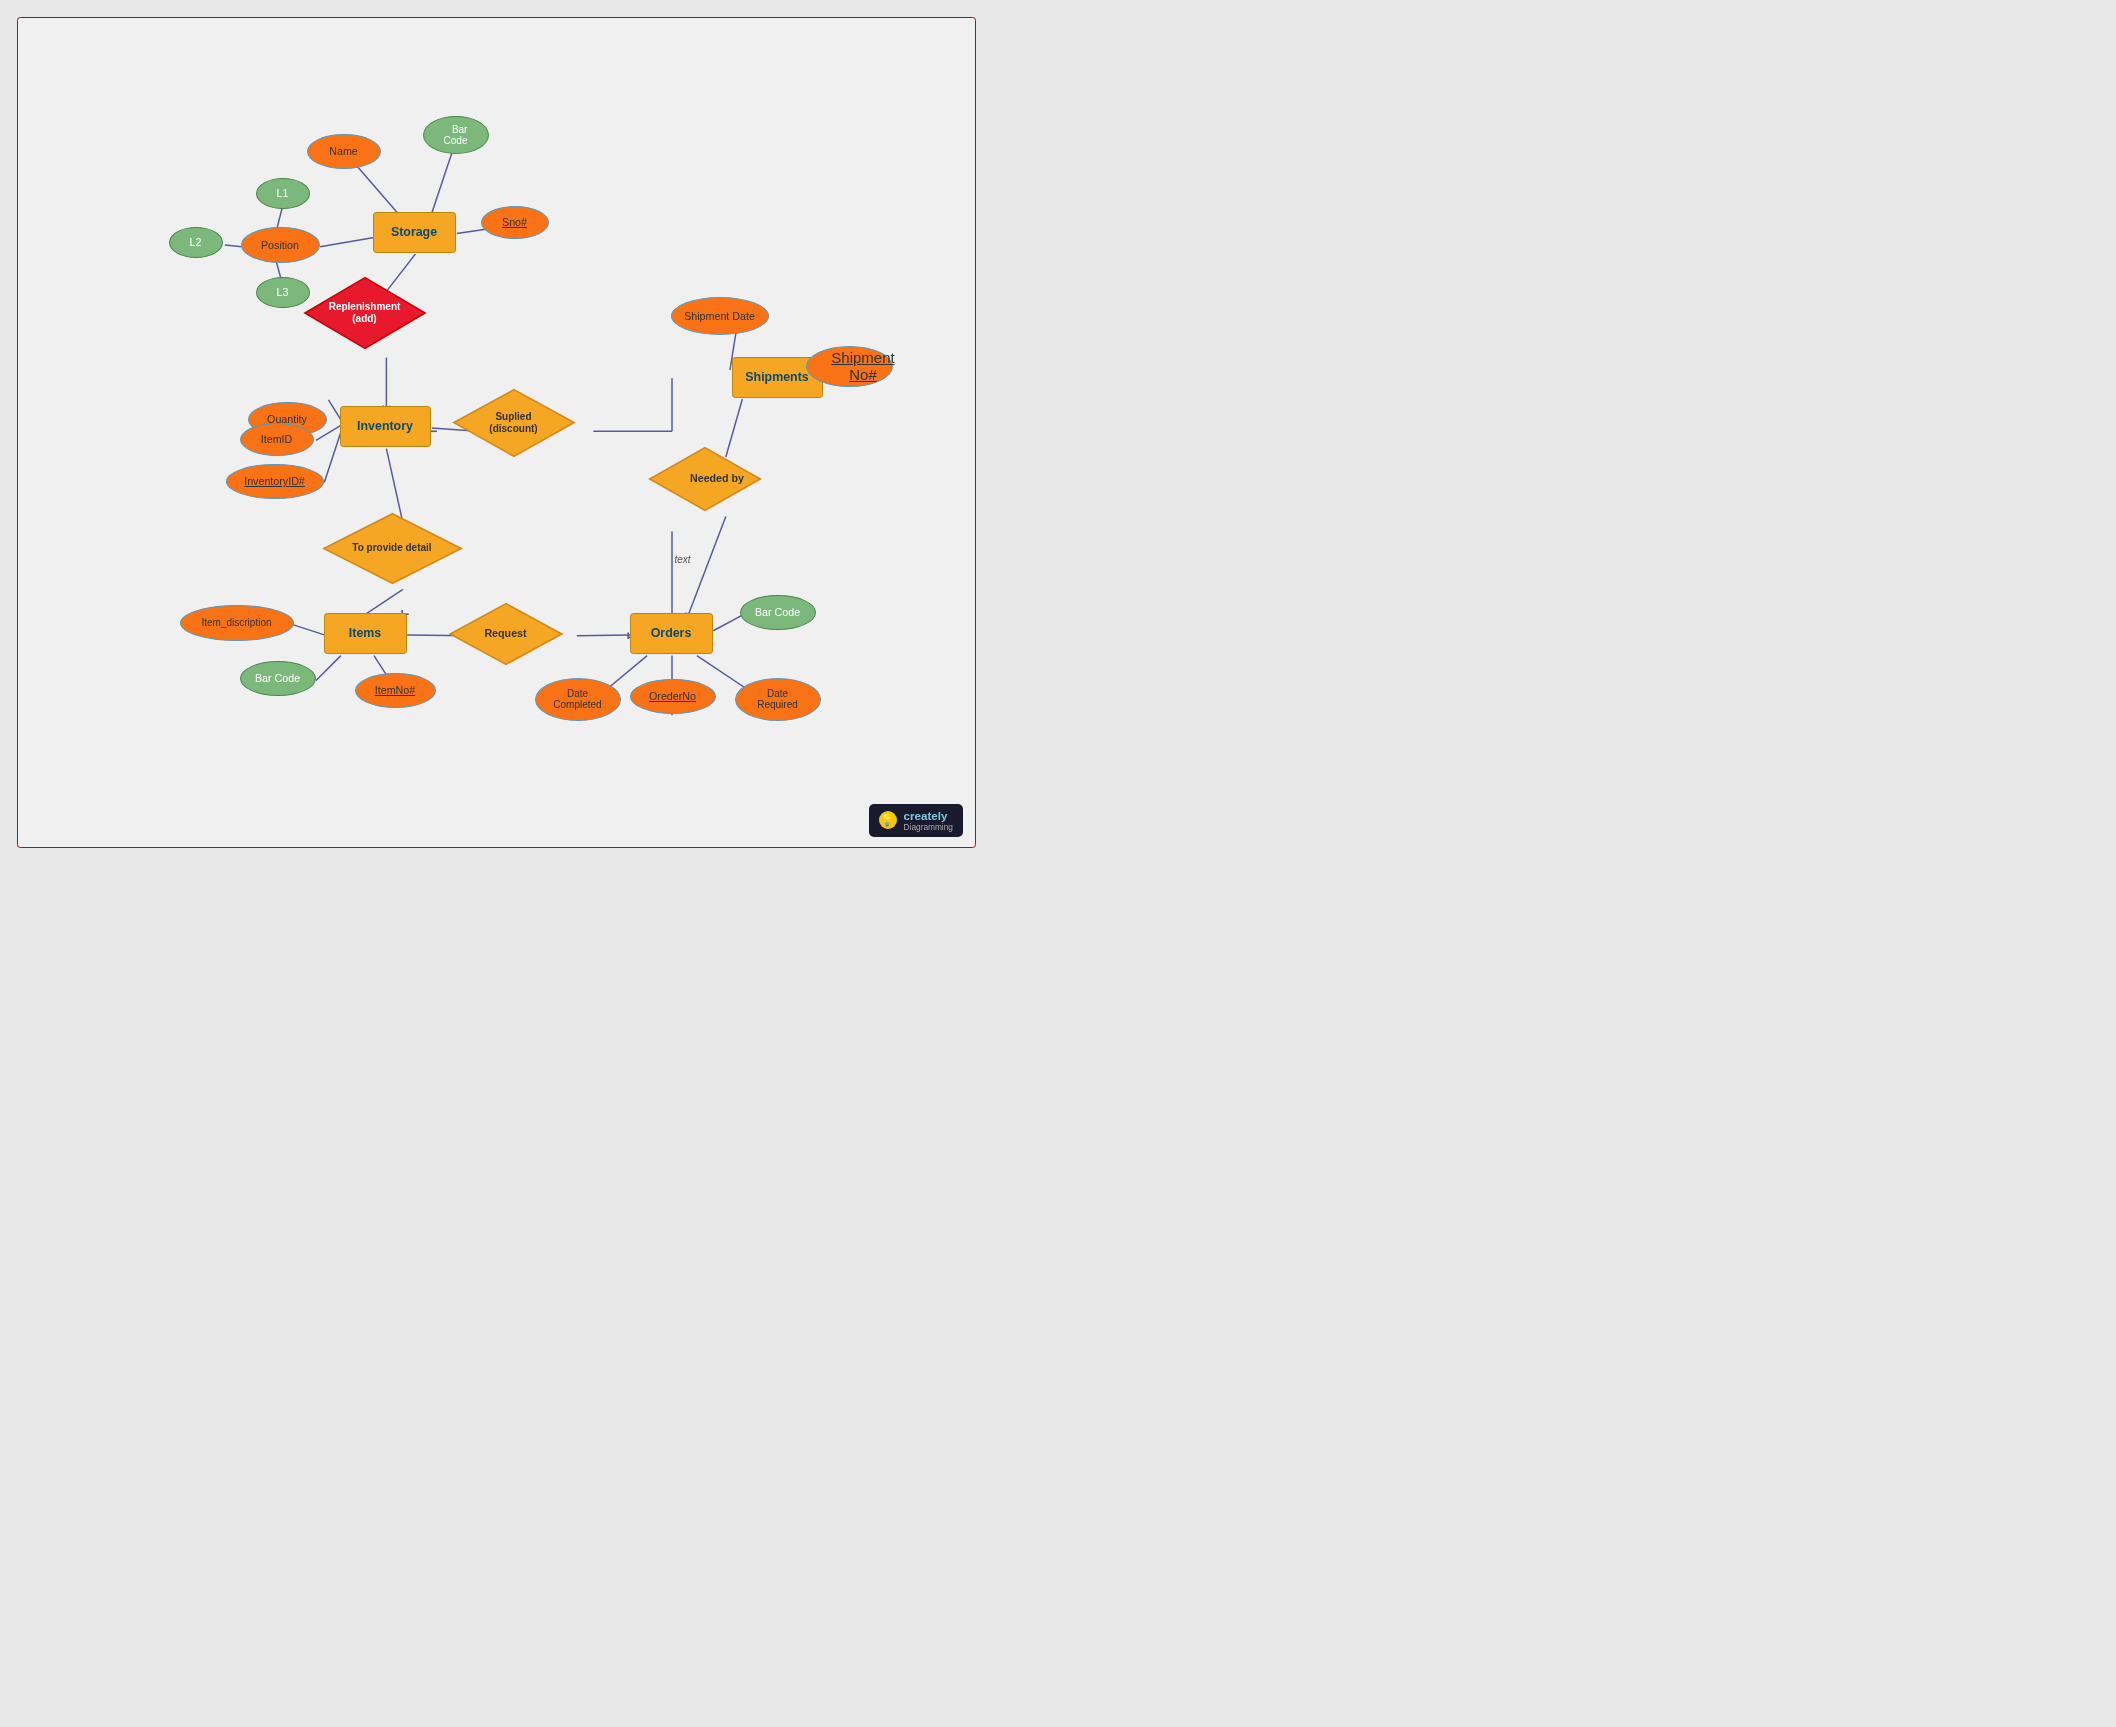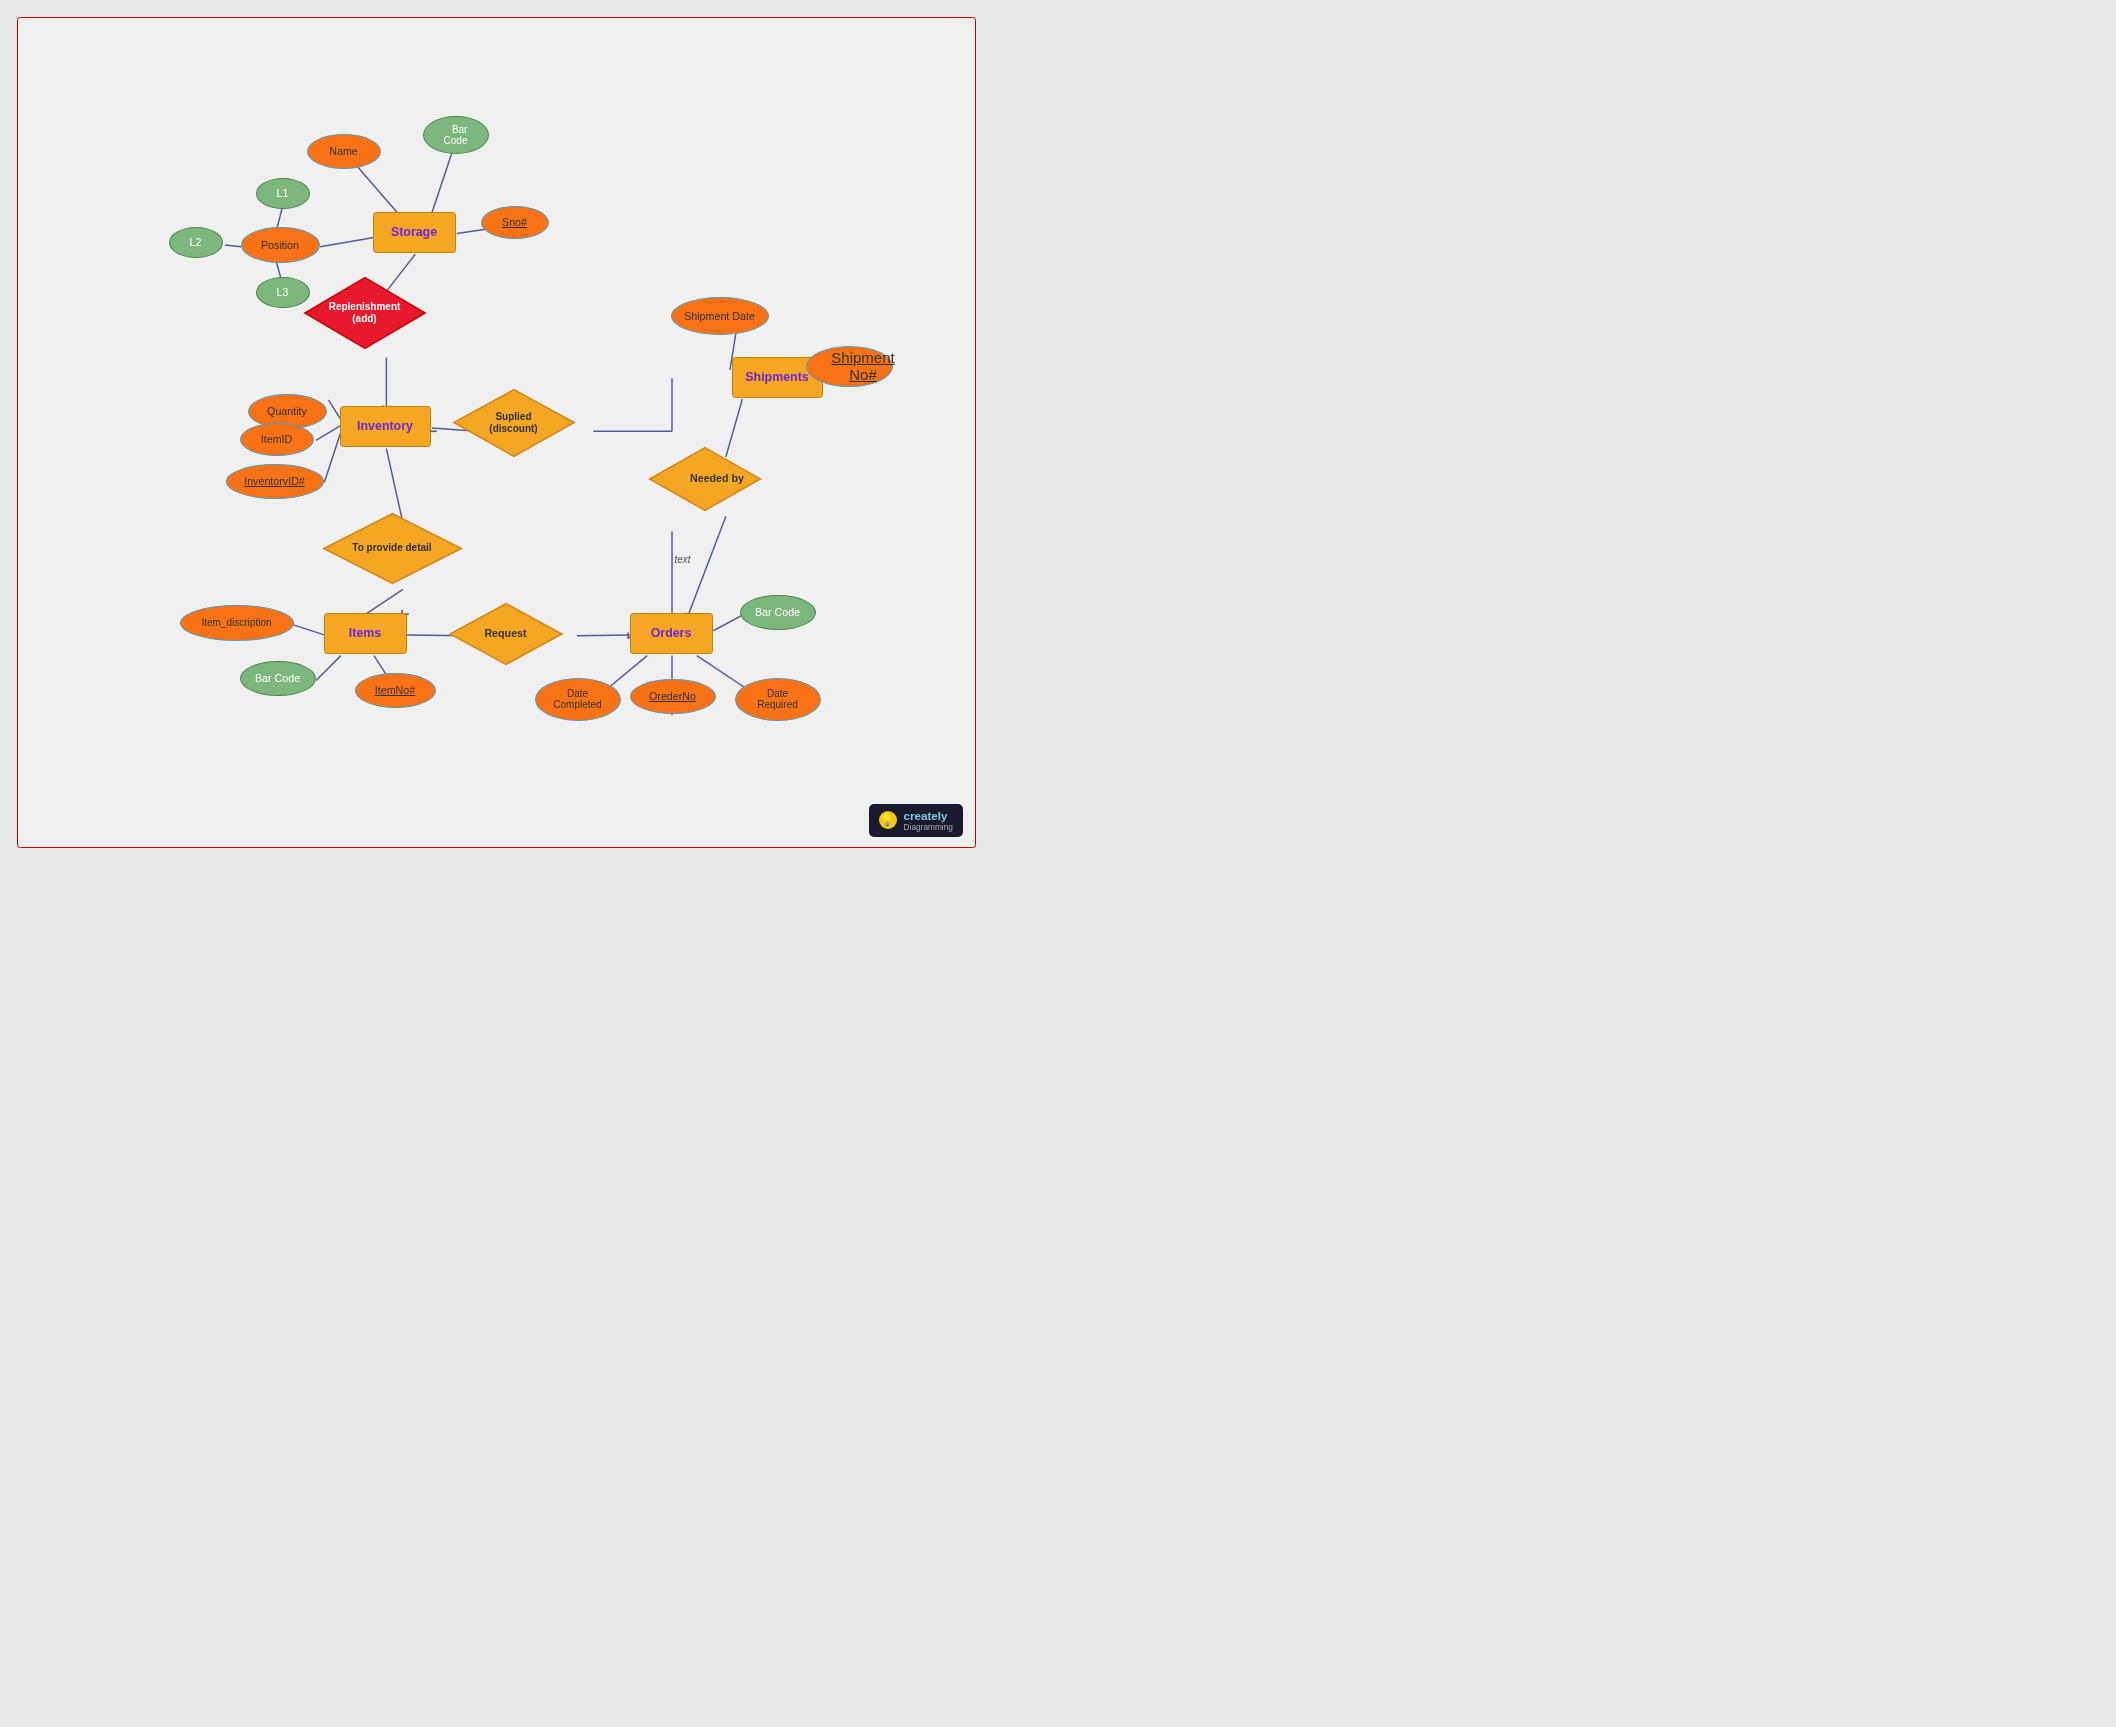--- a/index.html
+++ b/index.html
@@ -40,21 +40,21 @@
     .entity {
       position: absolute;
       background: #f5a623;
       border: 1.7px solid #b8860b;
       border-radius: 3.3px;
       display: flex;
       align-items: center;
       justify-content: center;
       font-weight: bold;
       font-size: 12.4px;
-      color: #6d28d9;
+      color: #0c4a6e;
       text-align: center;
     }
     
     .attr {
       position: absolute;
       border-radius: 50%;
       display: flex;
       align-items: center;
       justify-content: center;
       font-size: 10.7px;
@@ -250,21 +250,21 @@
   </div>
 
   <div class="attr attr-blue" style="left:463px;top:188px;width:68px;height:33px;">
     <span class="attr-underline">Sno#</span>
   </div>
 
   <div class="attr attr-blue" style="left:223px;top:209px;width:79px;height:36px;">
     <span>Position</span>
   </div>
 
-  <div class="attr attr-blue" style="left:230px;top:376px;width:79px;height:35px;">
+  <div class="attr attr-blue" style="left:230px;top:384px;width:79px;height:35px;">
     <span>Quantity</span>
   </div>
 
   <div class="attr attr-blue" style="left:222px;top:405px;width:74px;height:33px;">
     <span>ItemID</span>
   </div>
 
   <div class="attr attr-blue" style="left:208px;top:446px;width:98px;height:35px;">
     <span class="attr-underline">InventoryID#</span>
   </div>

